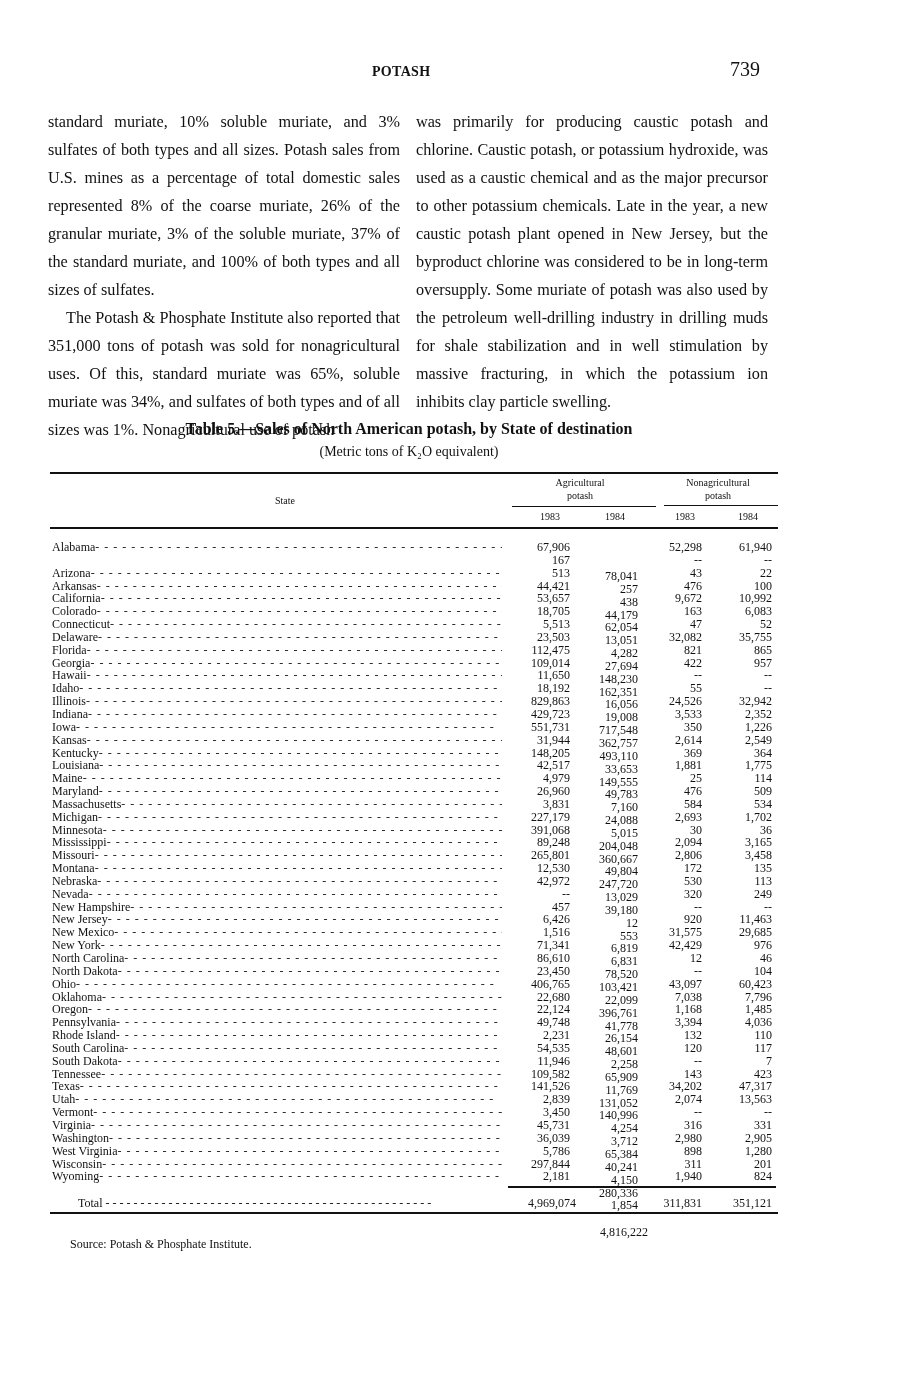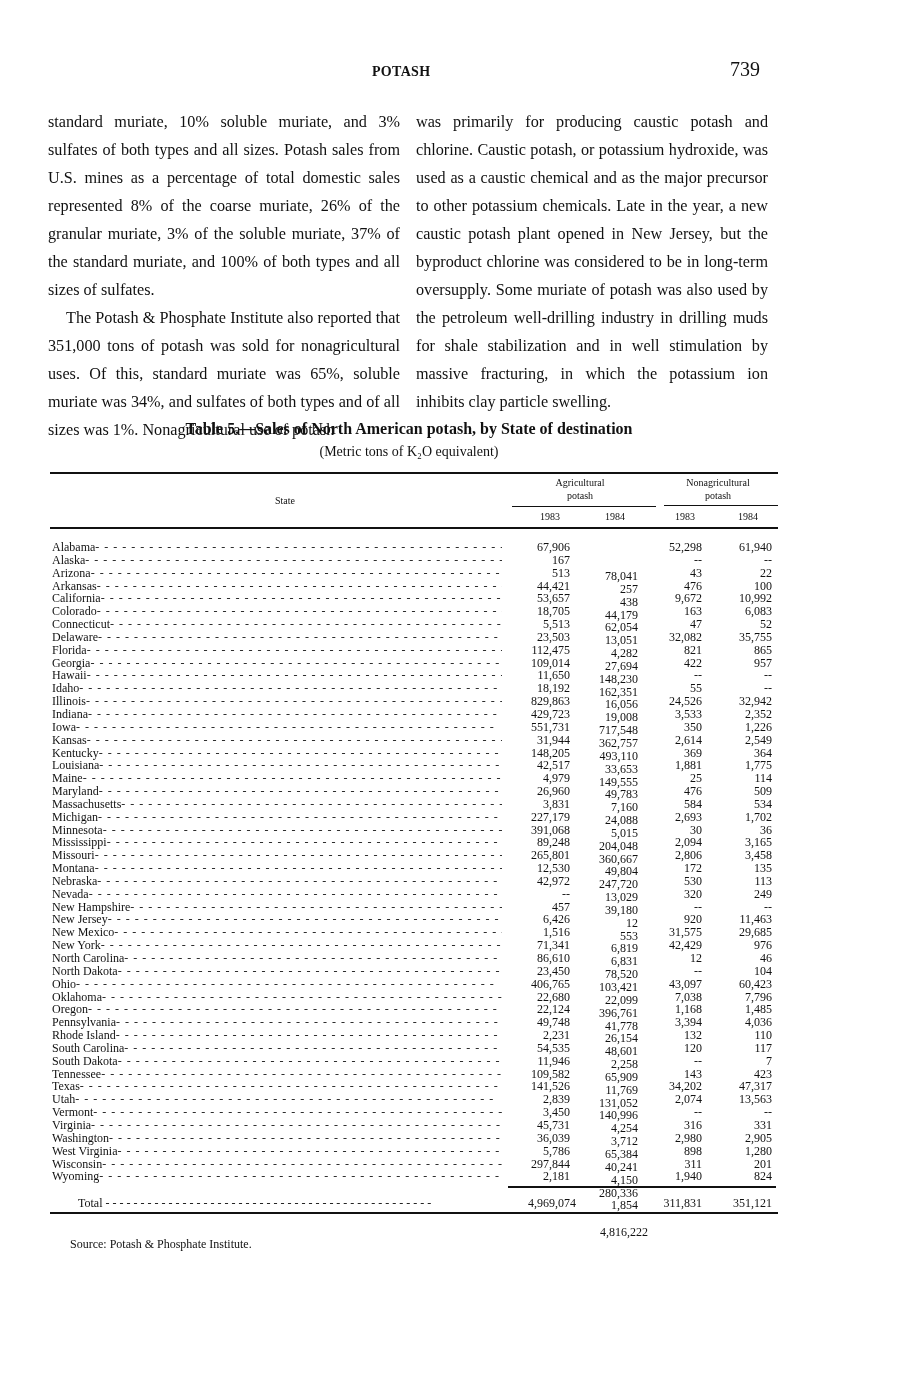--- a/index.html
+++ b/index.html
@@ -101,21 +101,20 @@
 
 <div class="rows" id="rows">
     <div class="row">
       <span class="state"><span>Alabama</span><span class="leader">- - - - - - - - - - - - - - - - - - - - - - - - - - - - - - - - - - - - - - - - - - - - - - -</span></span>
       <span class="num c1">67,906</span>
       <span class="num c2">78,041</span>
       <span class="num c3">52,298</span>
       <span class="num c4">61,940</span>
     </div>
     <div class="row">
-      <span class="state"><span>Alaska</span><span class="leader">- - - - - - - - - - - - - - - - - - - - - - - - - - - - - - - - - - - - - - - - - - - - - - -</span></span>
       <span class="num c1">167</span>
       <span class="num c2">257</span>
       <span class="num c3">--</span>
       <span class="num c4">--</span>
     </div>
     <div class="row">
       <span class="state"><span>Arizona</span><span class="leader">- - - - - - - - - - - - - - - - - - - - - - - - - - - - - - - - - - - - - - - - - - - - - - -</span></span>
       <span class="num c1">513</span>
       <span class="num c2">438</span>
       <span class="num c3">43</span>

